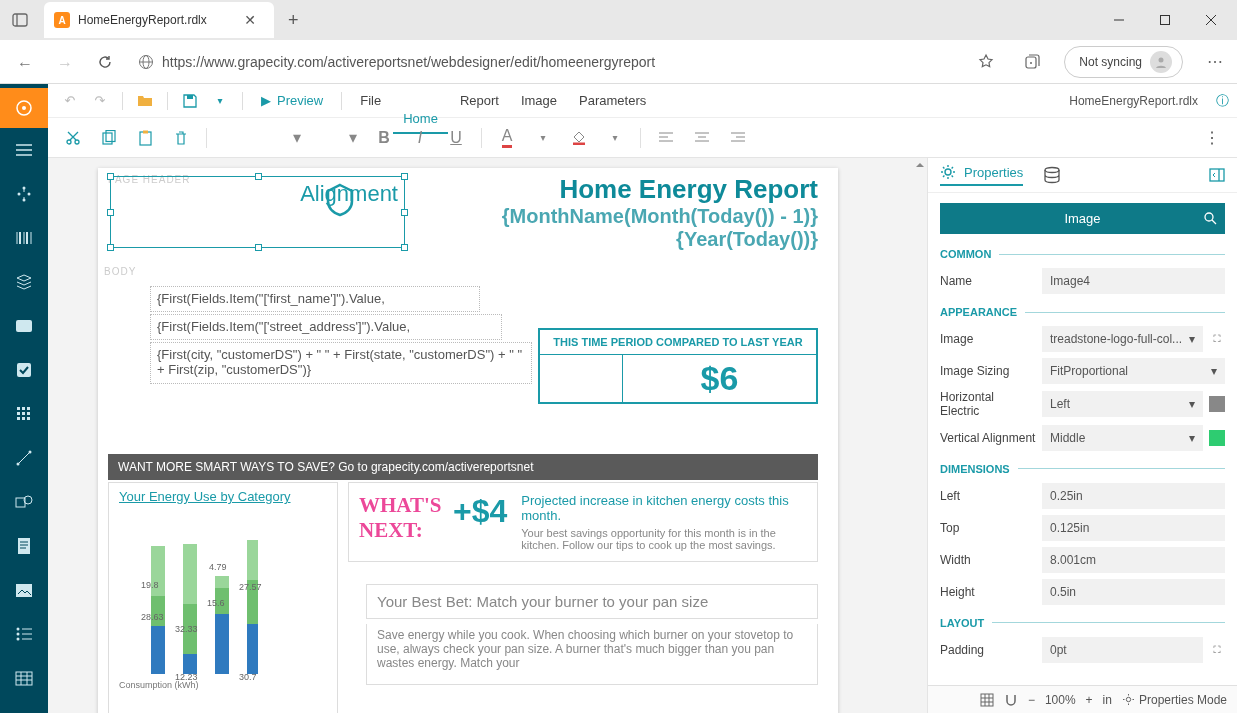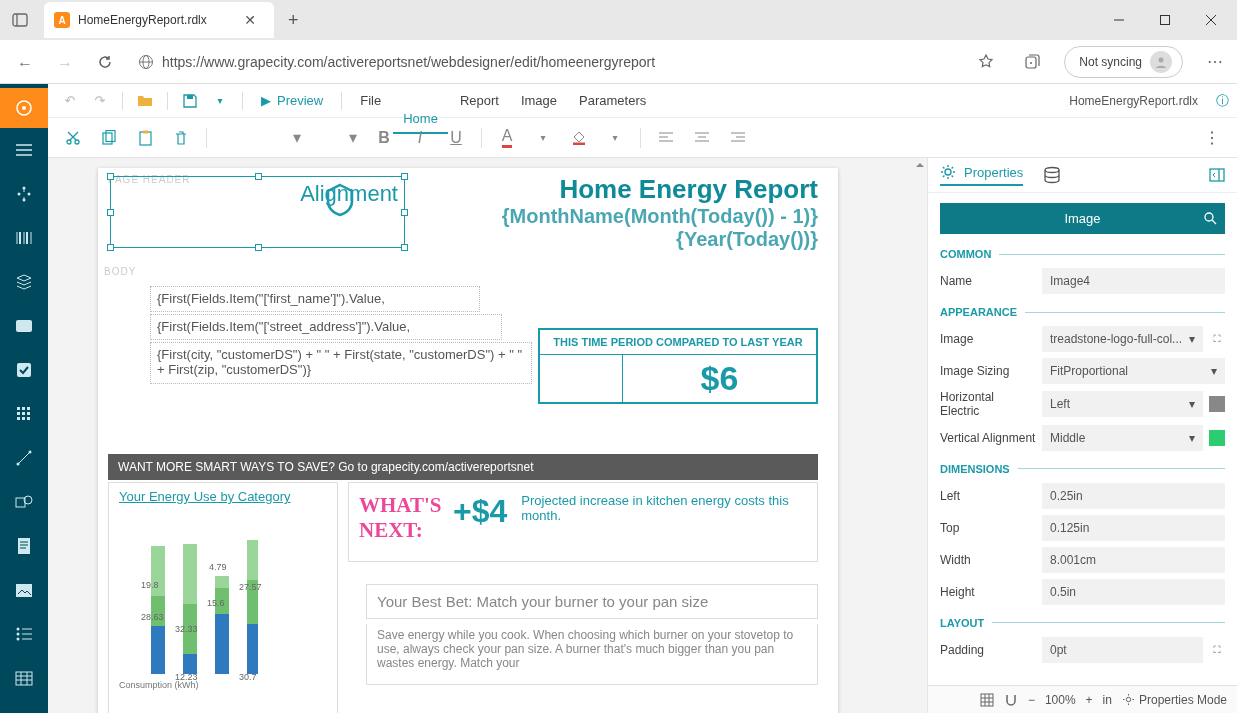--- a/index.html
+++ b/index.html
@@ -488,20 +488,21 @@
 
           </div>
 
           <div style="position:absolute;left:250px;top:314px;width:470px;border:1px solid #ddd;padding:10px;height:80px;display:flex;gap:14px">
             <div style="width:80px">
                 <div class="next-label">WHAT'S NEXT:</div>
               </div>
             <div class="next-val">+$4</div>
             <div style="flex:1">
               <div class="proj-text">Projected increase in kitchen energy costs this month.</div>
+              <div class="body-sm" style="margin-top:4px">Your best savings opportunity for this month is in the kitchen. Follow our tips to cook up the most savings.</div>
             </div>
           </div>
 
           <div style="position:absolute;left:268px;top:416px;width:452px;border:1px solid #ddd">
             <div class="bestbet-head">Your Best Bet: Match your burner to your pan size</div>
           </div>
           <div style="position:absolute;left:268px;top:456px;width:452px;border:1px solid #ddd;border-top:none;padding-bottom:10px">
             <div class="bestbet-body">Save energy while you cook. When choosing which burner on your stovetop to use, always check your pan size. A burner that's much bigger than you pan wastes energy. Match your</div>
           </div>
         </div>

